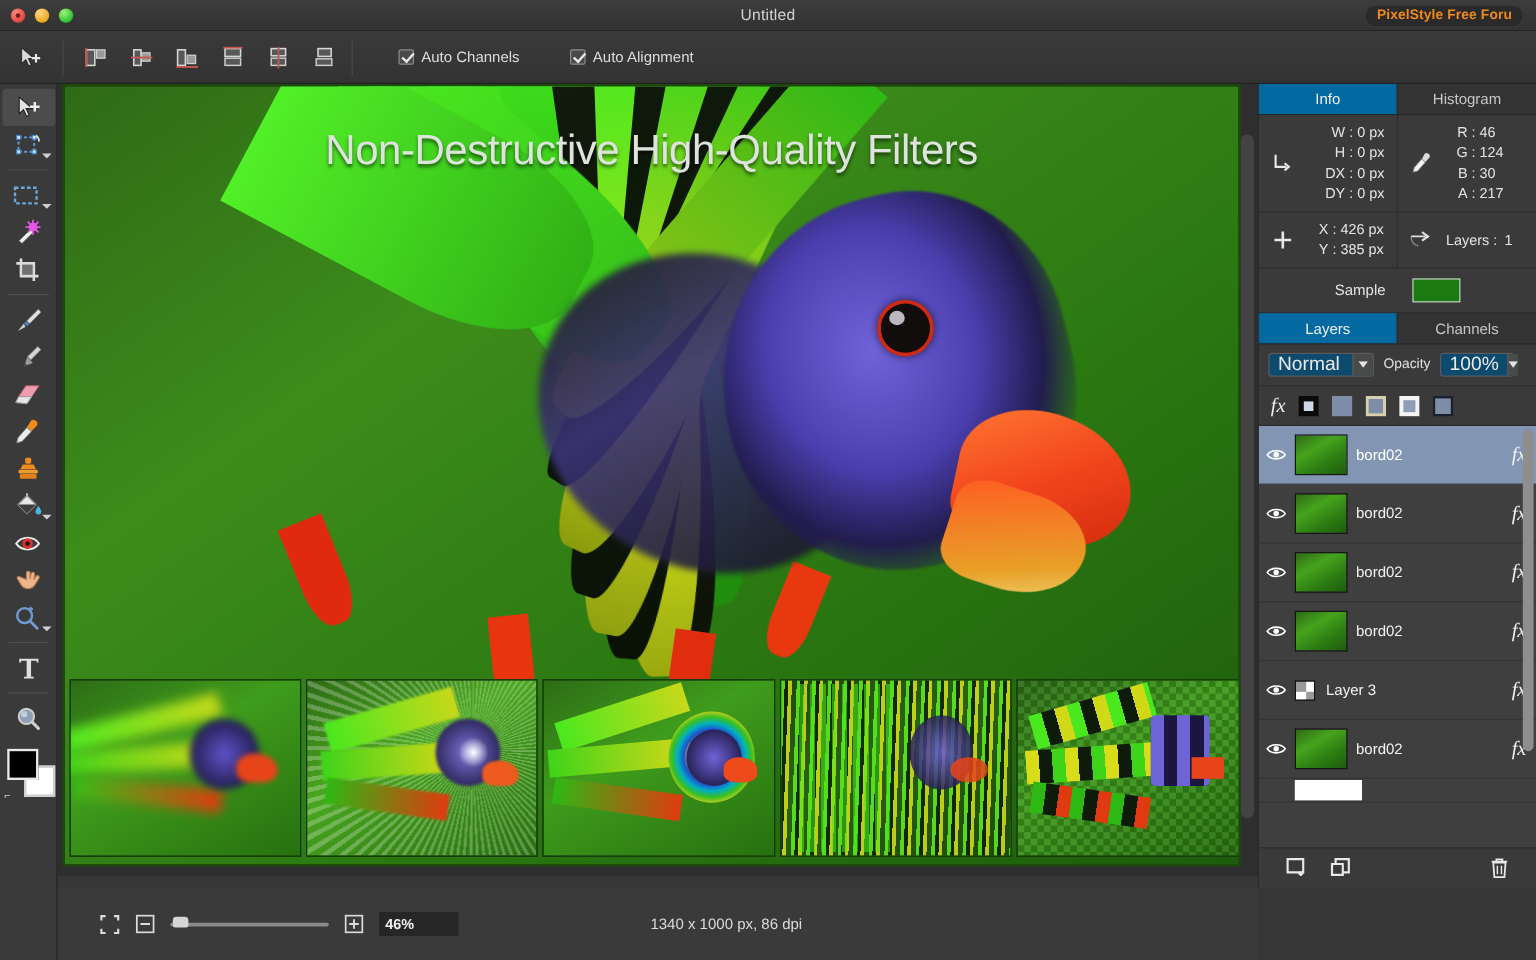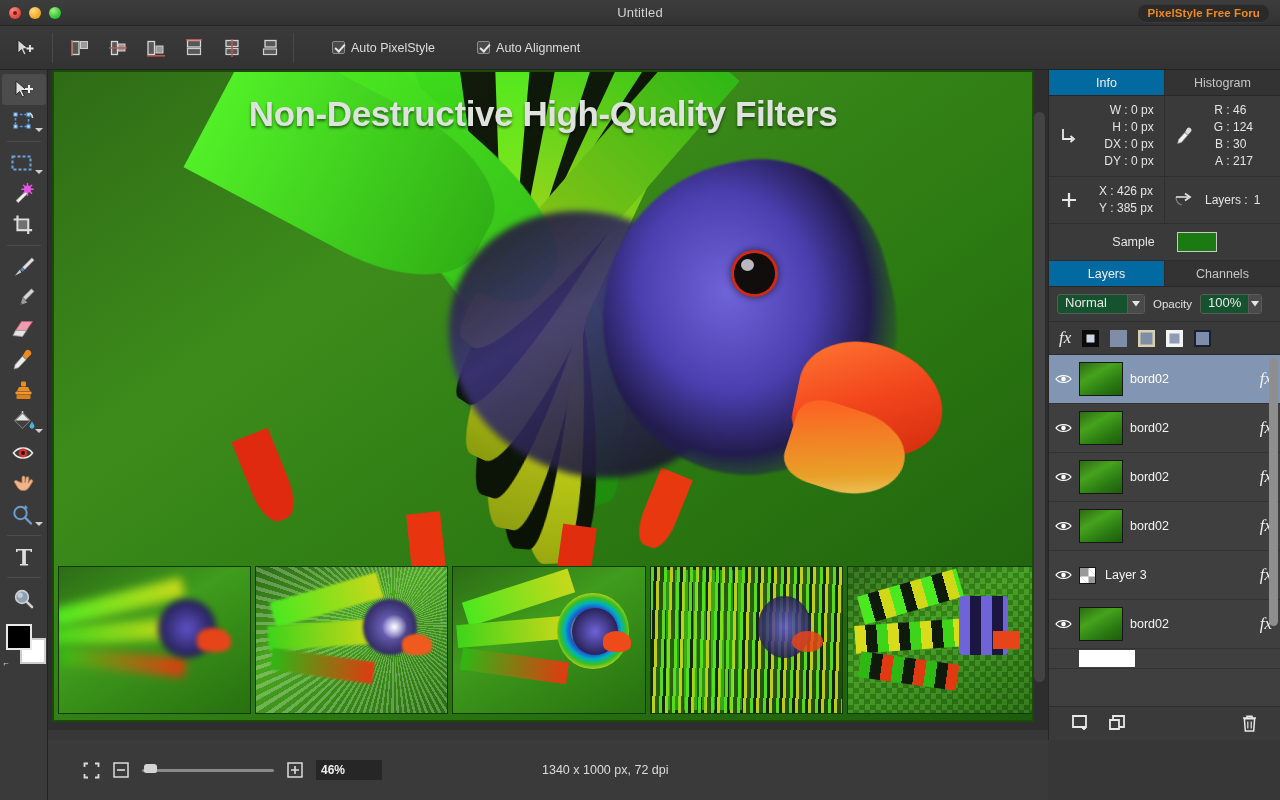--- a/index.html
+++ b/index.html
@@ -138,23 +138,23 @@
     filter: blur(0.5px);
   }
   #beak-lower {
     position:absolute; left:75%; top:52%; width:12%; height:13%;
     background: linear-gradient(160deg,#ff5a22 0%, #e8a028 70%, #f0d878 100%);
     border-radius: 40% 70% 85% 40%;
     transform: rotate(18deg);
     filter: blur(0.5px);
   }
   #canvas-title {
-    position:absolute; left:0; right:0; top: 22px;
+    position:absolute; left:0; right:0; top: 34px;
     text-align:center;
-    font-size: 35px; font-weight: bold;
+    font-size: 35px; font-weight: normal;
     color: #dfe3de;
     letter-spacing: -0.4px;
     text-shadow: 0 2px 3px rgba(0,0,0,.55);
     font-family:"Liberation Sans", sans-serif;
   }
 
   
   #filmstrip {
     position:absolute; left:4px; bottom: 6px; width:982px; height:148px;
     display:flex; gap:4px;
@@ -197,22 +197,22 @@
     padding:8px 0; border-bottom:1px solid #2e2e2e;
   }
   #sample-label { font-size:12.5px; color:#e4e4e4; }
   #sample-swatch { width:40px; height:20px; border:1px solid #c8c8c8; }
 
   #layer-mode-row {
     display:flex; align-items:center; gap:8px; padding:7px 8px;
     border-bottom:1px solid #2e2e2e;
   }
   .mini-select {
-    background:#14532d; border:1px solid #5a5a5a; border-radius:3px;
-    height:20px; display:flex; align-items:flex-start; color:#e8e8e8; font-size:13px;
+    background:#0c4a6e; border:1px solid #5a5a5a; border-radius:3px;
+    height:20px; display:flex; align-items:flex-end; color:#e8e8e8; font-size:16px;
   }
   .mini-select span.lbl { padding:0 7px; }
   .mini-select .arrow {
     width:17px; height:100%; background:#4a4a4a;
     display:flex;align-items:center;justify-content:center; border-left:1px solid #5a5a5a;
   }
   .cap { font-size:11.5px; color:#e0e0e0; }
 
   #fx-row {
     display:flex; align-items:center; gap:11px; padding:6px 10px;
@@ -343,21 +343,21 @@
           <rect x="4.5" y="12" width="13" height="5.5" fill="#585858" stroke="#cfcfcf" stroke-width="1.2"></rect>
         </svg>
       </div>
     </div>
 
     <div class="ob-sep"></div>
 
     <div class="chk-group">
       <label class="chk">
         <span class="chkbox on"></span>
-        <span>Auto PixelStyle</span>
+        <span>Auto Channels</span>
       </label>
       <label class="chk">
         <span class="chkbox on"></span>
         <span>Auto Alignment</span>
       </label>
     </div>
   </div>
 
   <div id="toolbar">
 
@@ -897,16 +897,16 @@
     <div id="zoom-slider">
       <div id="zoom-knob"></div>
     </div>
     <span class="sb-btn">
       <svg width="16" height="16" viewBox="0 0 16 16">
         <rect x="1" y="1" width="14" height="14" fill="none" stroke="#dcdcdc" stroke-width="1.5"></rect>
         <path d="M4 8 h8 M8 4 v8" stroke="#dcdcdc" stroke-width="1.6"></path>
       </svg>
     </span>
     <div id="zoom-field">46%</div>
-    <div id="doc-info">1340 x 1000 px, 72 dpi</div>
+    <div id="doc-info">1340 x 1000 px, 86 dpi</div>
   </div>
 
 </div>
 
 </body></html>

